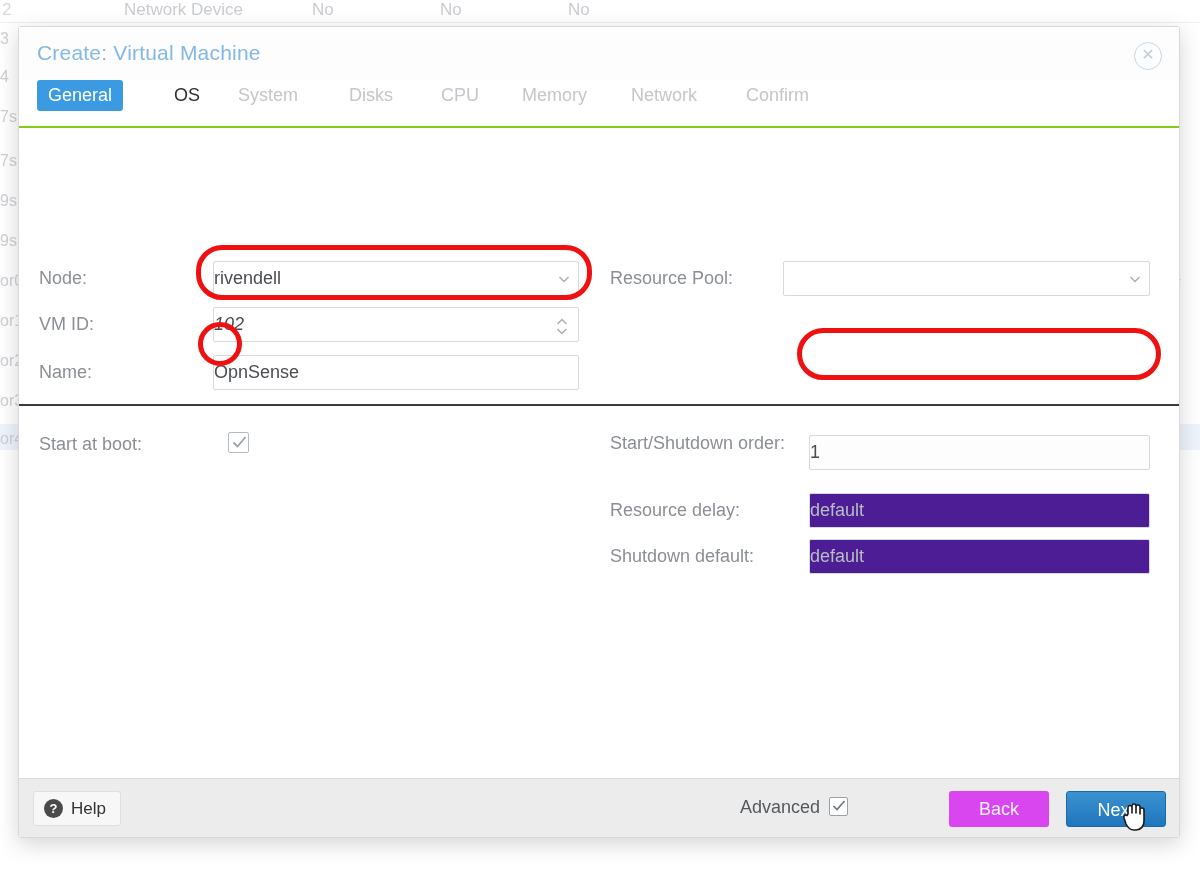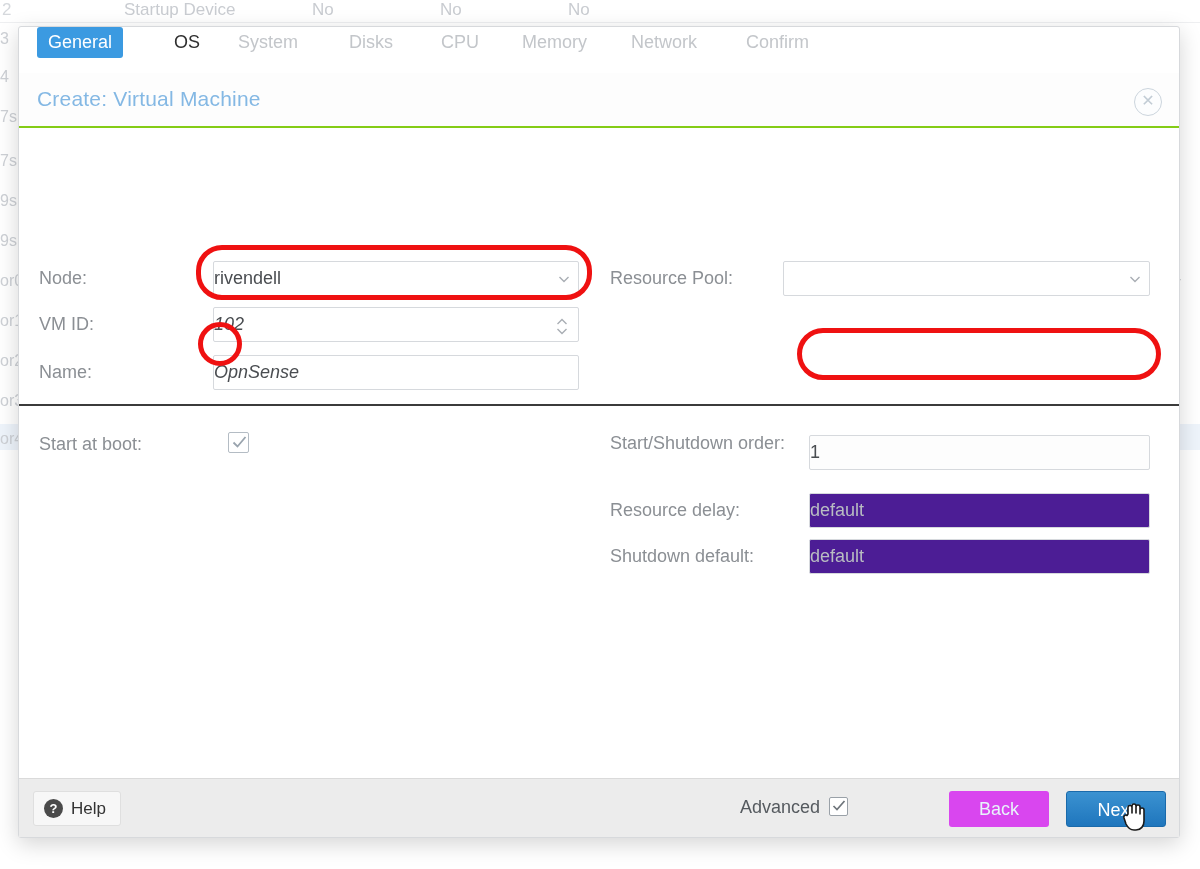--- a/index.html
+++ b/index.html
@@ -326,21 +326,21 @@
     pointer-events: none;
   }
 </style>
 </head>
 <body>
 
 <div id="root">
 
   <div id="backdrop">
     <div class="bg-toprow">
-      <span style="left:124px">Startup Device</span>
+      <span style="left:124px">Network Device</span>
       <span style="left:312px">No</span>
       <span style="left:440px">No</span>
       <span style="left:568px">No</span>
       <span style="left:2px;color:#d5d8dc">2</span>
     </div>
     <div class="bg-rowline" style="top:22px"></div>
     <div class="bg-highlight"></div>
     <div class="bg-left" style="top:30px">3</div>
     <div class="bg-left" style="top:68px">4</div>
     <div class="bg-left" style="top:108px">7s</div>
@@ -350,36 +350,36 @@
     <div class="bg-left" style="top:272px">or0</div>
     <div class="bg-left" style="top:312px">or1</div>
     <div class="bg-left" style="top:352px">or2</div>
     <div class="bg-left" style="top:392px">or3</div>
     <div class="bg-left" style="top:430px">or4</div>
     <div class="bg-right4">4</div>
   </div>
 
   <div id="modal">
 
+    <div id="modal-header">
+      <div id="modal-title">Create: Virtual Machine</div>
+      <div id="close-btn">✕</div>
+    </div>
+
     <div id="tabbar">
       <div class="tab active" style="left:18px">General</div>
       <div class="tab next" style="left:144px">OS</div>
       <div class="tab" style="left:208px">System</div>
       <div class="tab" style="left:319px">Disks</div>
       <div class="tab" style="left:411px">CPU</div>
       <div class="tab" style="left:492px">Memory</div>
       <div class="tab" style="left:601px">Network</div>
       <div class="tab" style="left:716px">Confirm</div>
     </div>
 
-    <div id="modal-header">
-      <div id="modal-title">Create: Virtual Machine</div>
-      <div id="close-btn">✕</div>
-    </div>
-
     <div id="modal-body">
 
       <div class="field-label" style="left:20px; top:140px">Node:</div>
       <div class="ctrl" style="left:194px; top:133px; width:366px;">
         <span>rivendell</span>
         <span class="caret">
           <svg width="12" height="12" viewBox="0 0 12 12">
               <path d="M1.5 4 L6 8.5 L10.5 4" fill="none" stroke="#a9aeb4" stroke-width="1.4"></path>
             </svg>
         </span>
@@ -390,21 +390,21 @@
         <span>102</span>
         <span class="spinner">
           <svg width="12" height="21" viewBox="0 0 12 21">
             <path d="M1.5 8 L6 3.5 L10.5 8" fill="none" stroke="#a9aeb4" stroke-width="1.4"></path>
             <path d="M1.5 13 L6 17.5 L10.5 13" fill="none" stroke="#a9aeb4" stroke-width="1.4"></path>
           </svg>
         </span>
       </div>
 
       <div class="field-label" style="left:20px; top:234px">Name:</div>
-      <div class="ctrl" style="left:194px; top:227px; width:366px;font-style:italic;">
+      <div class="ctrl" style="left:194px; top:227px; width:366px;">
         <span>OpnSense</span>
       </div>
 
       <div class="field-label" style="left:591px; top:140px">Resource Pool:</div>
       <div class="ctrl" style="left:764px; top:133px; width:367px;">
         <span></span>
         <span class="caret">
           <svg width="12" height="12" viewBox="0 0 12 12">
               <path d="M1.5 4 L6 8.5 L10.5 4" fill="none" stroke="#a9aeb4" stroke-width="1.4"></path>
             </svg>

